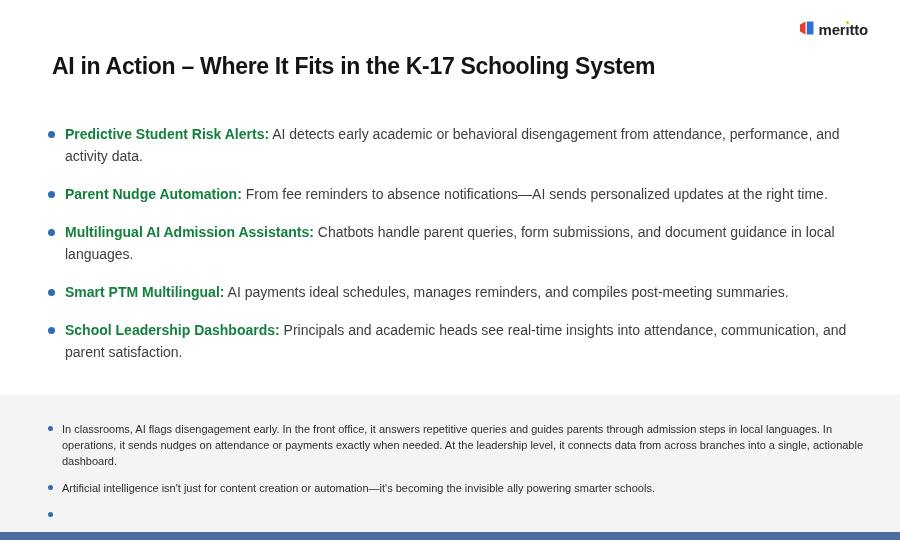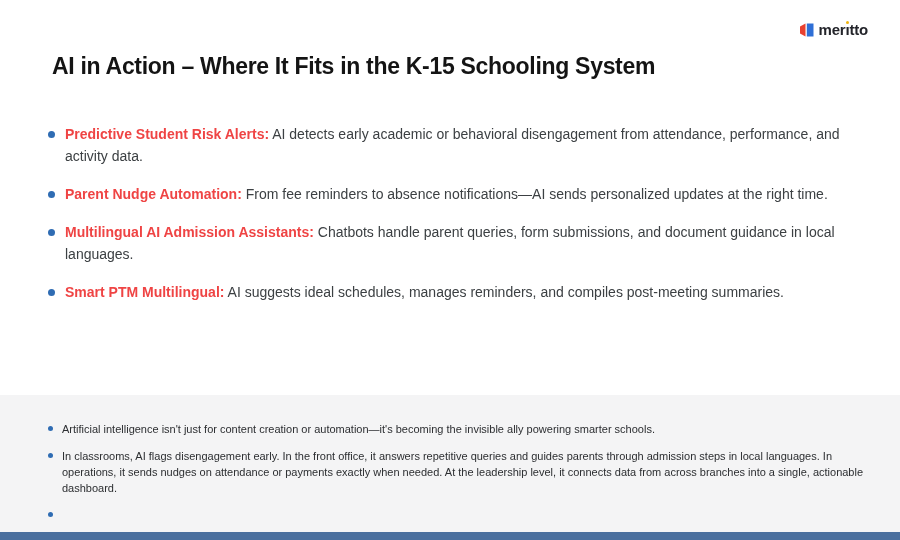--- a/index.html
+++ b/index.html
@@ -14,21 +14,21 @@
     overflow: hidden;
     margin: 0 auto;
   }
 
   
   .logo {
     position: absolute;
     top: 21px;
     right: 32px;
     display: flex;
-    align-items: center;
+    align-items: flex-start;
     gap: 5px;
   }
   .logo-mark { display: block; }
   .logo-text {
     font-size: 15px;
     font-weight: 700;
     color: #23242a;
     letter-spacing: -0.2px;
     display: inline-flex;
     align-items: baseline;
@@ -77,21 +77,21 @@
     margin-top: 8px;
     margin-right: 10px;
   }
   .bullet-body {
     font-size: 14px;
     line-height: 22px;
     color: #3c4043;
   }
   .bullet-lead {
     font-weight: 700;
-    color: #ef4444;
+    color: #15803d;
   }
 
   
   .footer {
     position: absolute;
     left: 0;
     bottom: 8px;
     width: 900px;
     height: 137px;
     background: #f4f4f5;
@@ -137,49 +137,53 @@
       <polygon points="0,3.5 5.5,0.5 5.5,13.5 0,10.5" fill="#e8402f"></polygon>
       <polygon points="6.8,0.5 13.5,0.5 13.5,13.5 6.8,13.5" fill="#2f6fd6"></polygon>
     </svg>
     <span class="logo-text">
         <span>mer</span>
         <span class="logo-i-wrap"><span>ı</span><span class="logo-i-dot"></span></span>
         <span>tto</span>
       </span>
   </div>
 
-  <h1 class="title">AI in Action – Where It Fits in the K-15 Schooling System</h1>
+  <h1 class="title">AI in Action – Where It Fits in the K-17 Schooling System</h1>
 
   <div class="bullets">
     <div class="bullet-item">
       <span class="bullet-dot"></span>
       <p class="bullet-body"><span class="bullet-lead">Predictive Student Risk Alerts:</span><span> AI detects early academic or behavioral disengagement from attendance, performance, and activity data.</span></p>
     </div>
     <div class="bullet-item">
       <span class="bullet-dot"></span>
       <p class="bullet-body"><span class="bullet-lead">Parent Nudge Automation:</span><span> From fee reminders to absence notifications—AI sends personalized updates at the right time.</span></p>
     </div>
     <div class="bullet-item">
       <span class="bullet-dot"></span>
       <p class="bullet-body"><span class="bullet-lead">Multilingual AI Admission Assistants:</span><span> Chatbots handle parent queries, form submissions, and document guidance in local languages.</span></p>
     </div>
     <div class="bullet-item">
       <span class="bullet-dot"></span>
-      <p class="bullet-body"><span class="bullet-lead">Smart PTM Multilingual:</span><span> AI suggests ideal schedules, manages reminders, and compiles post-meeting summaries.</span></p>
+      <p class="bullet-body"><span class="bullet-lead">Smart PTM Multilingual:</span><span> AI payments ideal schedules, manages reminders, and compiles post-meeting summaries.</span></p>
+    </div>
+    <div class="bullet-item">
+      <span class="bullet-dot"></span>
+      <p class="bullet-body"><span class="bullet-lead">School Leadership Dashboards:</span><span> Principals and academic heads see real-time insights into attendance, communication, and parent satisfaction.</span></p>
     </div>
   </div>
 
   <div class="footer">
     <div class="note-item">
       <span class="note-dot"></span>
-      <p class="note-text">Artificial intelligence isn't just for content creation or automation—it's becoming the invisible ally powering smarter schools.</p>
+      <p class="note-text">In classrooms, AI flags disengagement early. In the front office, it answers repetitive queries and guides parents through admission steps in local languages. In operations, it sends nudges on attendance or payments exactly when needed. At the leadership level, it connects data from across branches into a single, actionable dashboard.</p>
     </div>
     <div class="note-item">
       <span class="note-dot"></span>
-      <p class="note-text">In classrooms, AI flags disengagement early. In the front office, it answers repetitive queries and guides parents through admission steps in local languages. In operations, it sends nudges on attendance or payments exactly when needed. At the leadership level, it connects data from across branches into a single, actionable dashboard.</p>
+      <p class="note-text">Artificial intelligence isn't just for content creation or automation—it's becoming the invisible ally powering smarter schools.</p>
     </div>
     <div class="note-item">
       <span class="note-dot"></span>
     </div>
   </div>
 
   <div class="bottom-bar"></div>
 
 </div>
 

